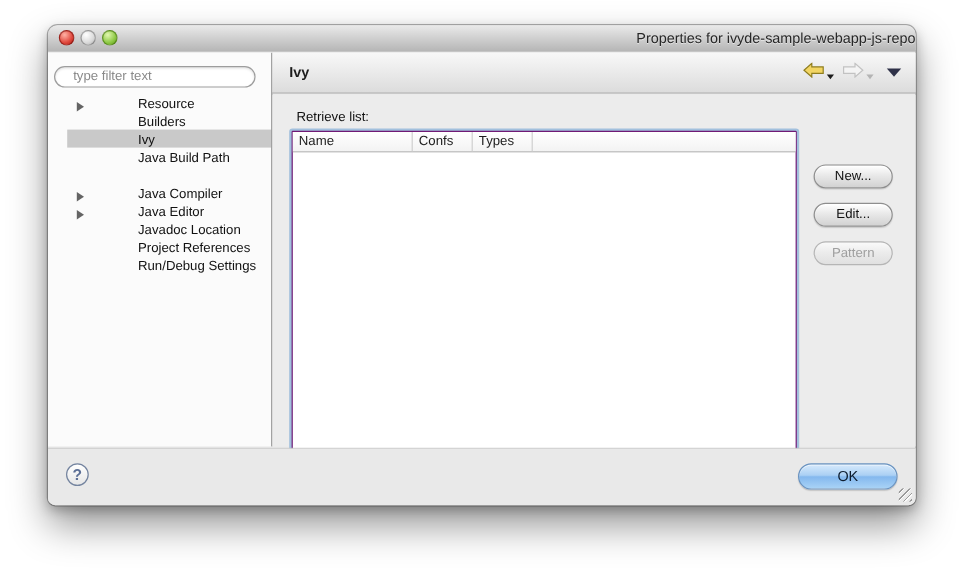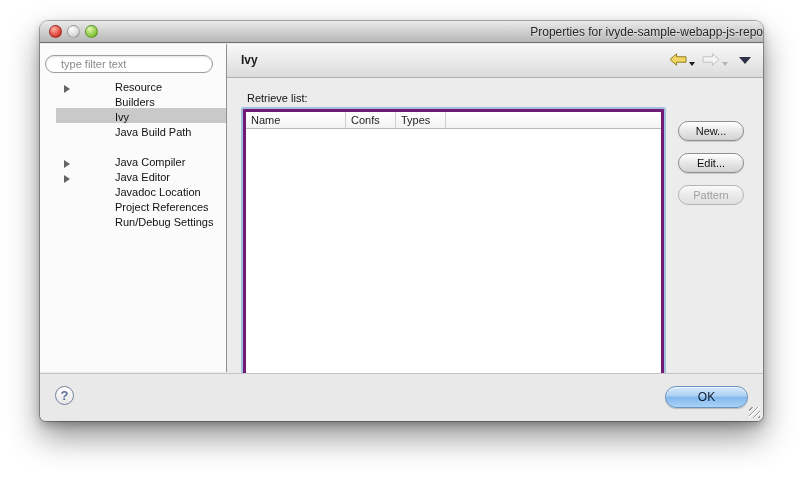--- a/index.html
+++ b/index.html
@@ -51,32 +51,32 @@
            border-top:4px solid #1c1c1c; margin:6px 2px 0 2px; }
   .caret.dis { border-top-color:#b4b4b4; }
   .viewmenu { width:0; height:0; border-left:6px solid transparent; border-right:6px solid transparent;
               border-top:7px solid #2e3148; margin-left:9px; }
   .navgap { width:5px; }
 
   
   .panel-content { position:absolute; left:187px; top:58px; right:0; bottom:49px; background:#ececec;text-decoration:underline; }
   .retrieve-label { position:absolute; left:20px; top:13px; font-size:11px; color:#111; }
   .rtable { position:absolute; left:16px; top:30px; width:421px; height:280px; background:#ffffff;
-            border:3px solid #701a75; box-shadow:0 0 0 2px #a2c0dd; border-radius:1px; }
+            border:1px solid #701a75; box-shadow:0 0 0 2px #a2c0dd; border-radius:1px; }
   .thead { display:flex; height:17px; background:linear-gradient(#ffffff,#f3f3f3);
            border-bottom:1px solid #b9b9b9; }
   .th { font-size:11px; color:#1c1c1c; padding:2px 0 0 5px; border-right:1px solid #cfcfcf;
         overflow:hidden; white-space:nowrap; }
   .th.c0{width:100px}.th.c1{width:115px}.th.c2{width:50px}.th.c3{width:50px}
   .th.c4{flex:1; border-right:none;}
 
   .side-btn { position:absolute; left:451px; width:66px; height:20px; border-radius:10px;
               border:1px solid #8e8e8e; background:linear-gradient(#ffffff,#e9e9e9 45%,#d2d2d2);
               font-size:11px; color:#111; box-shadow:inset 0 1px 0 #fff, 0 1px 1px rgba(0,0,0,0.15);
-              font-family:"Liberation Sans", sans-serif; }
+              font-family:"Liberation Sans", sans-serif;margin-top:16px; }
   .side-btn.b0{top:42px}.side-btn.b1{top:74px}.side-btn.b2{top:106px}
   .side-btn.disabled { color:#9f9f9f; border-color:#b5b5b5;
                        background:linear-gradient(#fafafa,#ececec 45%,#e0e0e0); box-shadow:none; }
 
   
   .footer { position:absolute; left:0; right:0; bottom:0; height:48px; background:#e9e9e9;
             border-top:1px solid #c4c4c4; border-radius:0 0 6px 6px; }
   .help { position:absolute; left:15px; top:12px; width:19px; height:19px; border-radius:50%;
           border:1px solid #74849f; color:#5c6f96; background:linear-gradient(#ffffff,#e6e6e6);
           font-size:13px; font-weight:bold; text-align:center; line-height:18px; }

